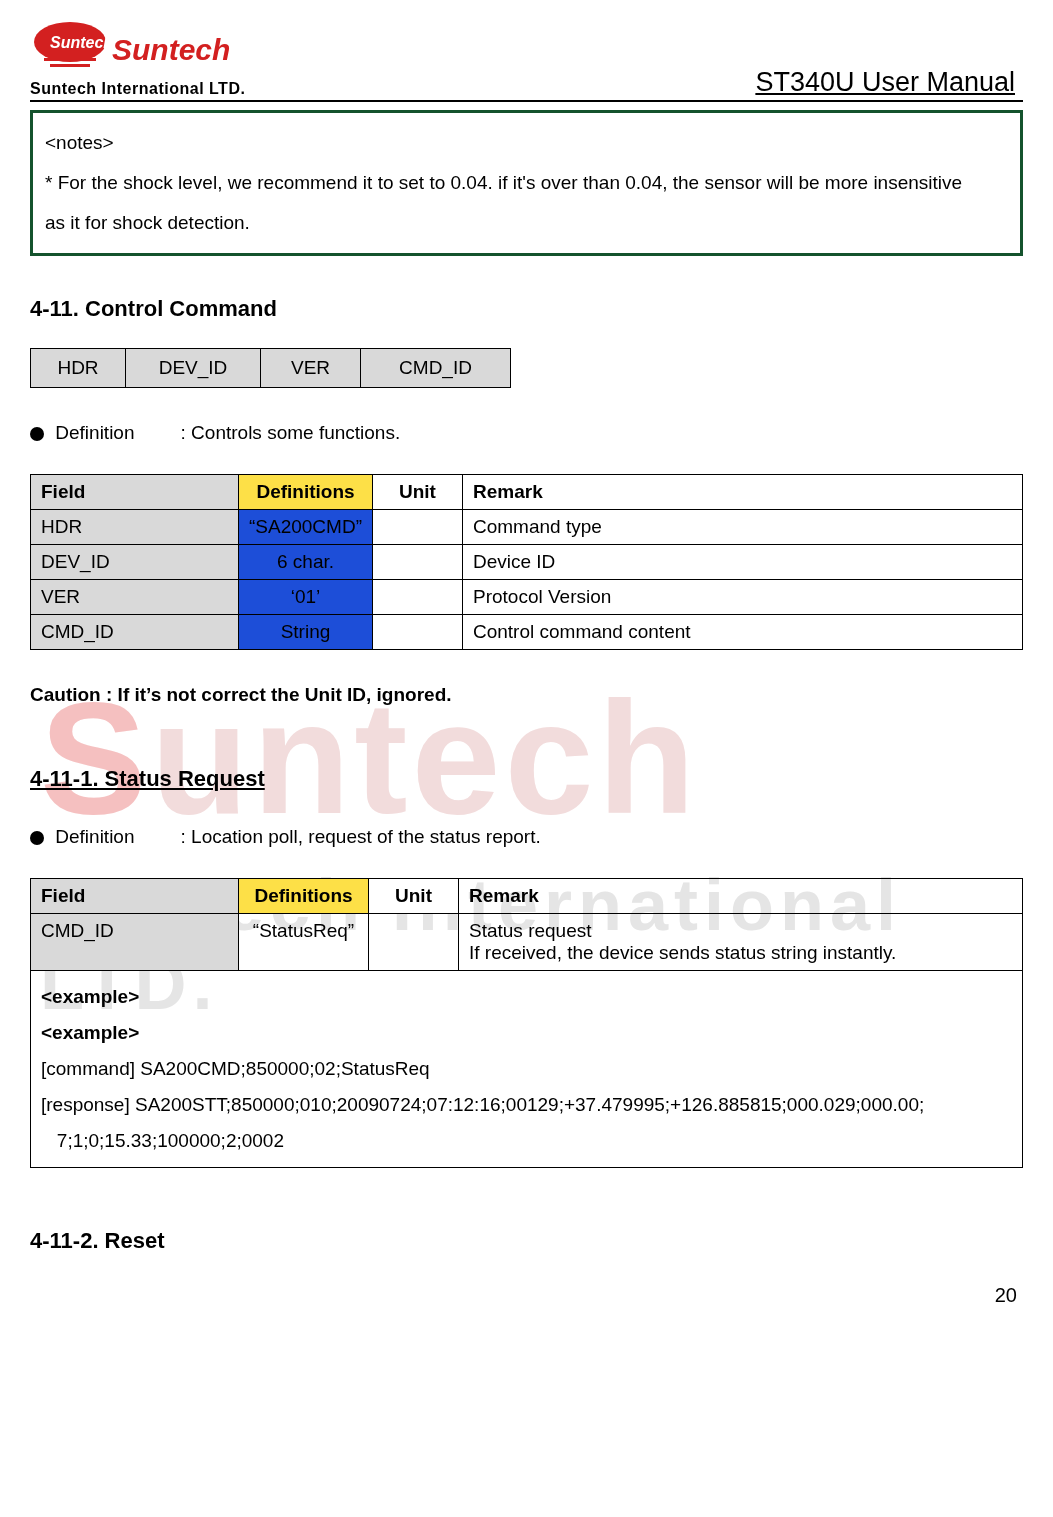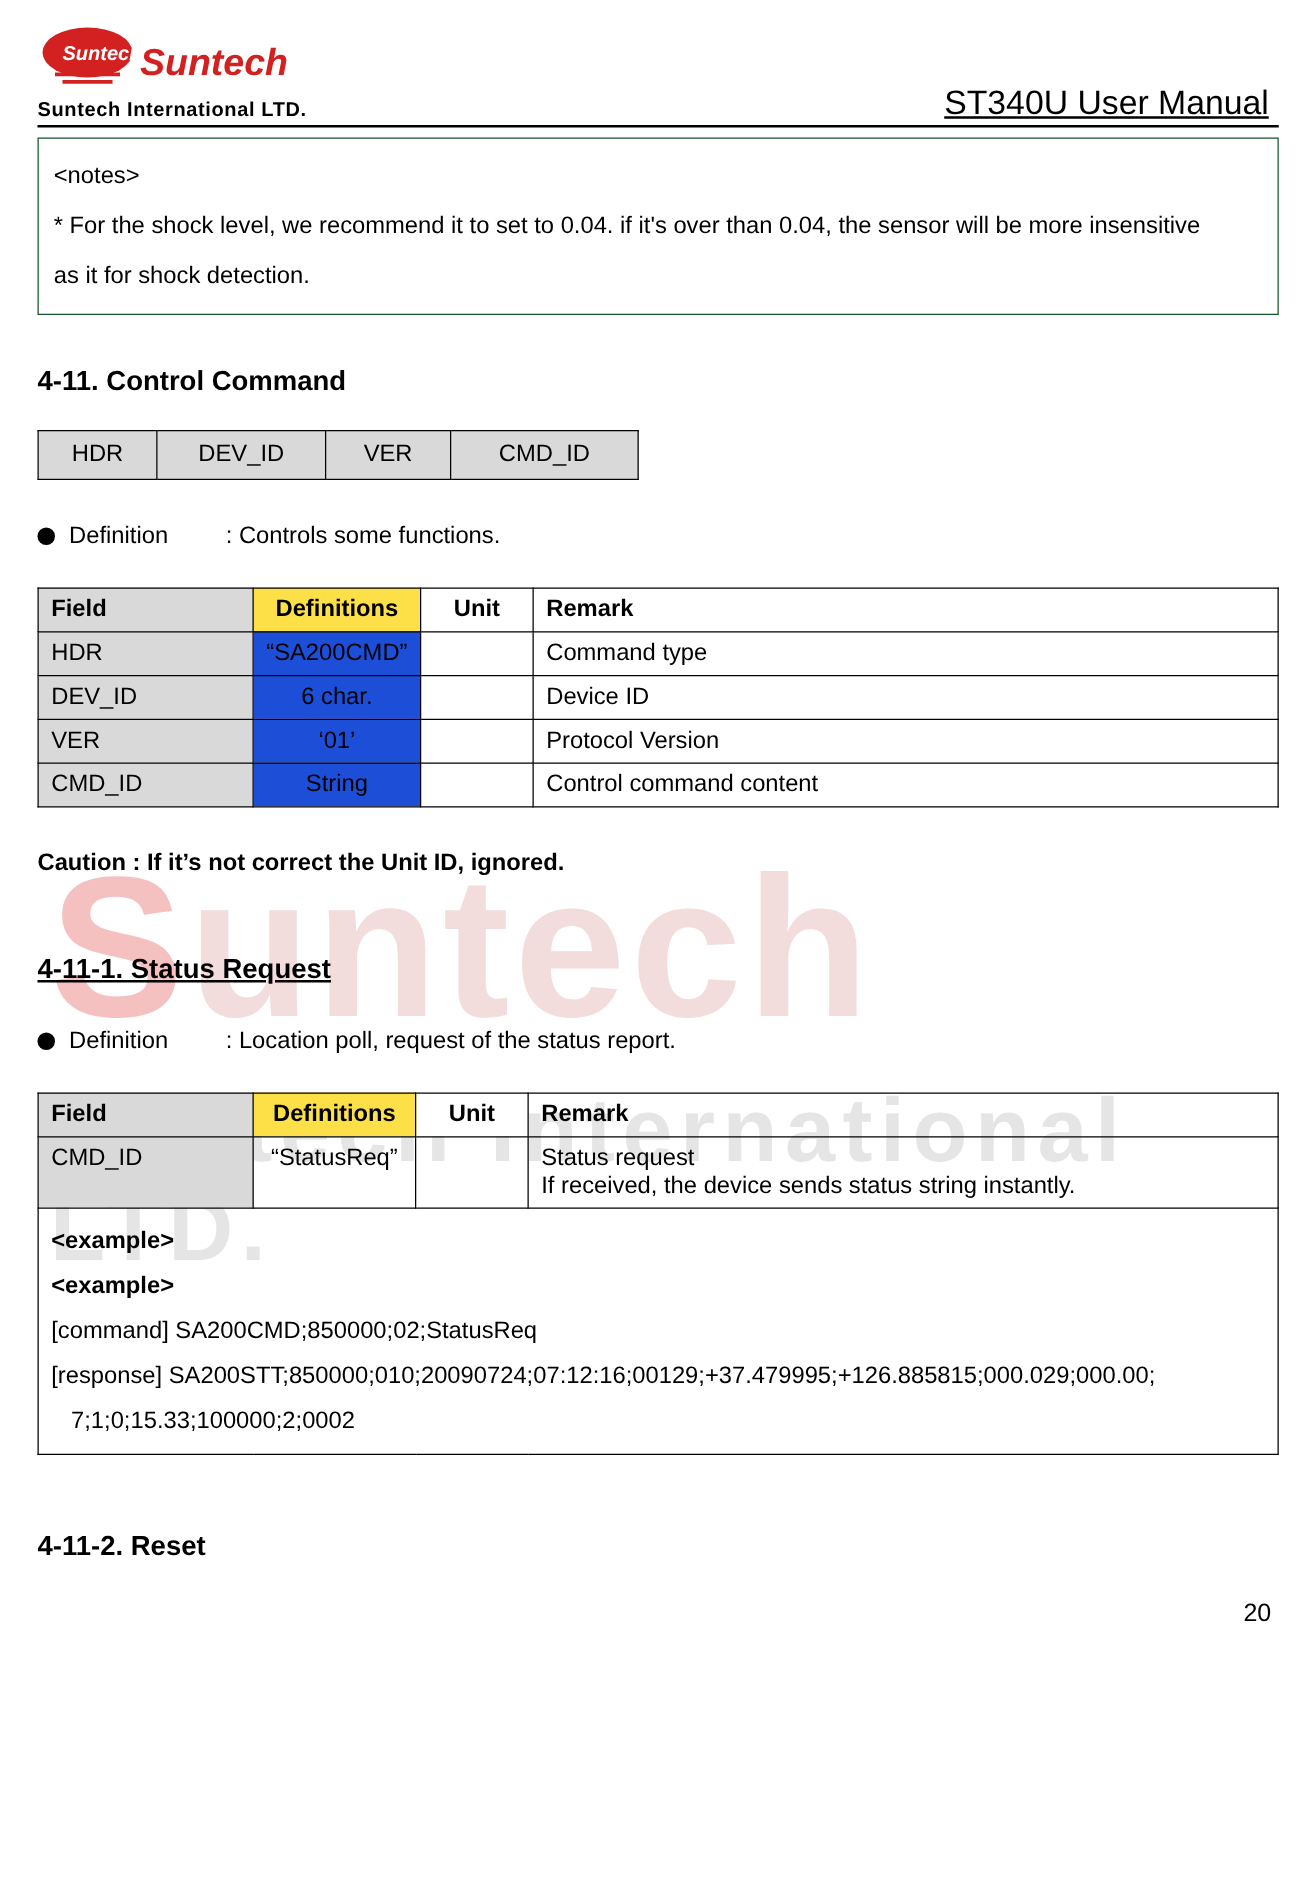--- a/index.html
+++ b/index.html
@@ -35,38 +35,38 @@
   .content { position: relative; z-index: 1; }
 
   
   .hdr { display: flex; align-items: flex-end; gap: 10px; border-bottom: 2px solid #000; padding-bottom: 2px; margin-bottom: 8px; }
   .logo-wrap { display: flex; flex-direction: column; align-items: flex-start; }
   .logo-svg { width: 210px; height: 62px; }
   .logo-sub { font-size: 16px; font-weight: 700; letter-spacing: 0.5px; margin-top: -2px; }
   .hdr-title { margin-left: auto; font-size: 27px; text-decoration: underline; padding-right: 8px; }
 
   
-  .notes-box { border: 1px solid #14532d; padding: 10px 12px 10px 12px; line-height: 2.1; font-size: 19px; text-align: justify; }
+  .notes-box { border: 3px solid #14532d; padding: 10px 12px 10px 12px; line-height: 2.1; font-size: 19px; text-align: justify; }
 
   h2.sec { font-size: 22px; font-weight: 700; margin: 40px 0 26px 0; }
   h2.sec.u { text-decoration: underline; }
 
   
   .cmd-row { border-collapse: collapse; }
   .cmd-row td { border: 1.5px solid #000; background: #d9d9d9; padding: 8px 0; text-align: center; font-size: 19px; }
 
   .def-line { font-size: 19px; margin: 34px 0 30px 0; }
   .def-line .bullet { display: inline-block; width: 14px; height: 14px; background: #000; border-radius: 50%; vertical-align: -2px; margin-right: 6px; }
   .def-line .label { display: inline-block; width: 120px; }
 
   
   table.fields { border-collapse: collapse; width: 100%; font-size: 19px; }
   table.fields th, table.fields td { border: 1px solid #000; padding: 6px 10px; text-align: left; }
   table.fields th { font-weight: 700; }
-  table.fields th.c1, table.fields td.c1 { width: 172px; background: #d9d9d9; }
+  table.fields th.c1, table.fields td.c1 { width: 208px; background: #d9d9d9; }
   table.fields th.c2, table.fields td.c2 { width: 130px; text-align: center; }
   table.fields th.c3, table.fields td.c3 { width: 90px; text-align: center; }
   table.fields th.c4, table.fields td.c4 { }
   table.fields th.c2 { background: #fde047; }
   table.fields th.c3 { background: #fff; }
   table.fields td.c2.shade { background: #1d4ed8; }
   table.fields .example-cell { padding: 8px 10px; line-height: 1.9; margin-top: 18px; }
   table.fields .example-cell .bold { font-weight: 700; }
 
   .caution { font-weight: 700; font-size: 19px; margin: 34px 0 60px 0; }

